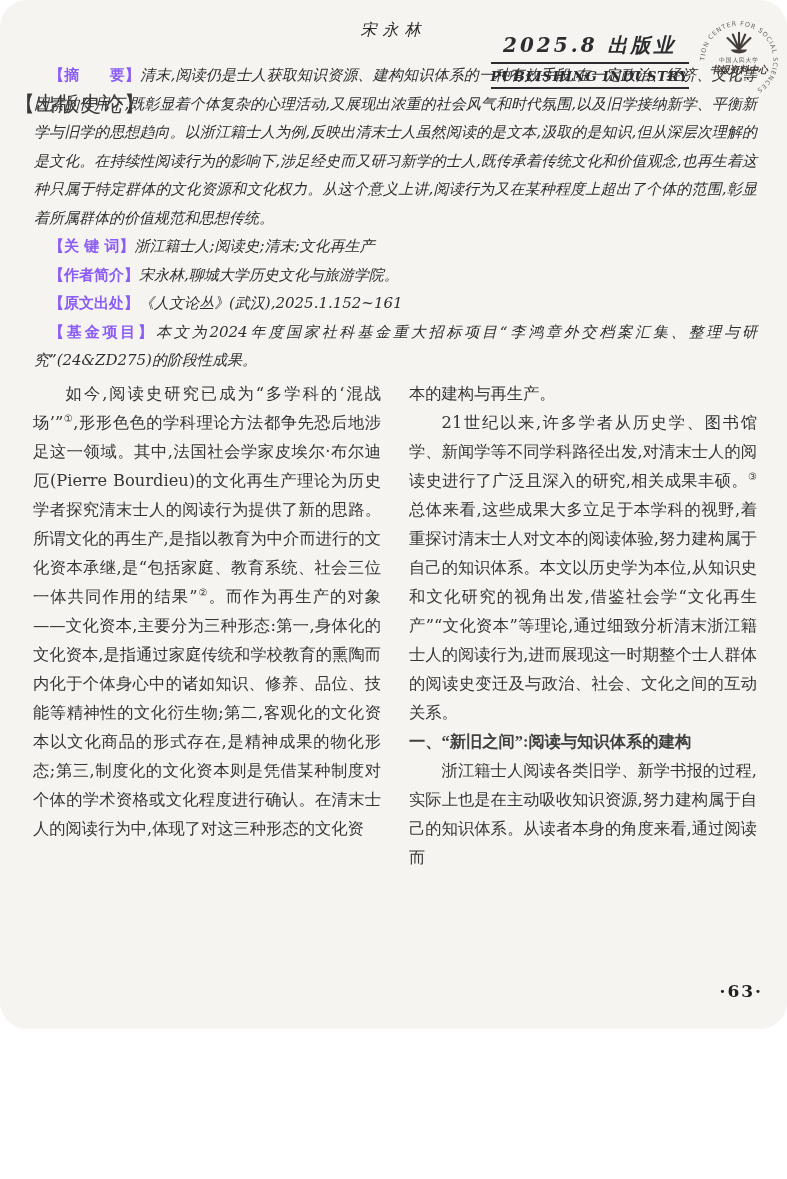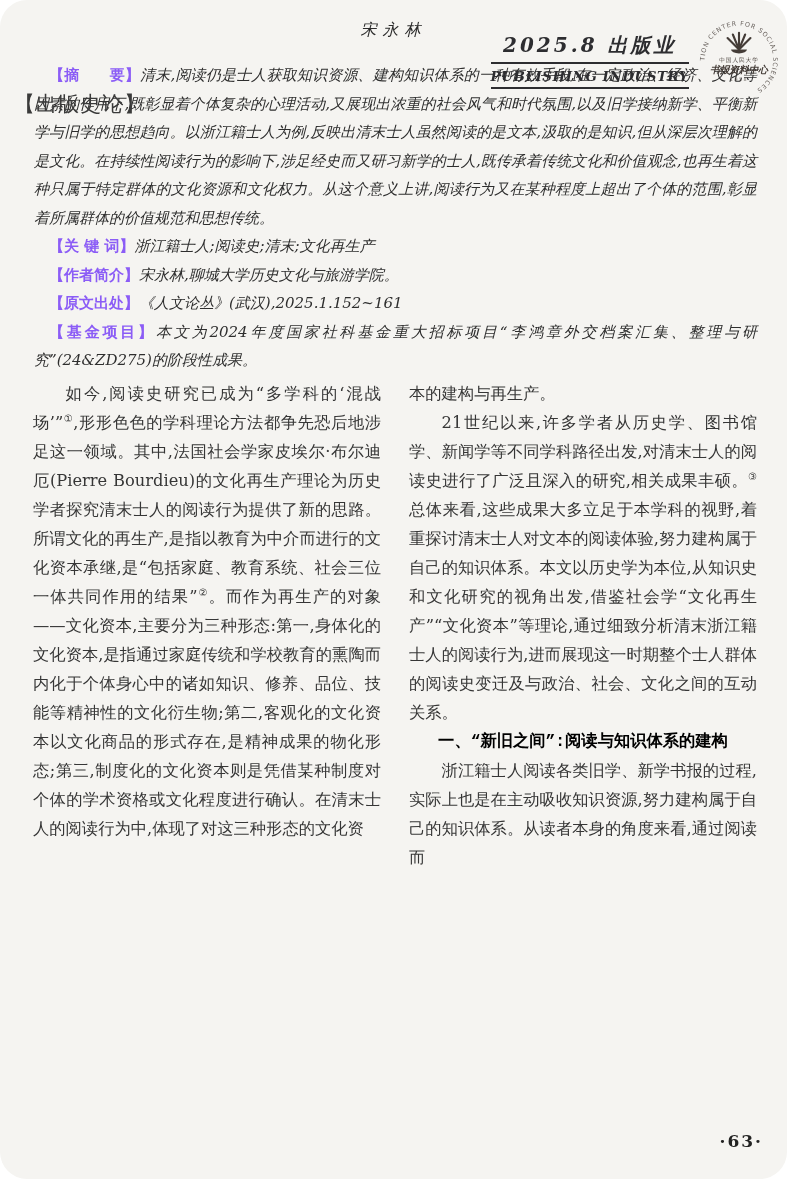--- a/index.html
+++ b/index.html
@@ -1,18 +1,18 @@
 <!DOCTYPE html>
 <html><head>
 <meta charset="utf-8">
 <style>
   html,body { margin:0; padding:0; }
   .page {
     position:relative;
-    width:787px; height:1179px;
+    width:787px; height:1029px;
     background:#f5f4f1;
     font-family:"DejaVu Serif", serif;
     color:#333;
     overflow:hidden;
     border-radius:27px;
   }
 
   
   .header-right {
     position:absolute; top:16px; right:4px;
@@ -60,23 +60,23 @@
   }
   .kai { font-style:italic; }
 
   
   .columns { display:flex; gap:28px; margin:4px 30px 0 33px; }
   .col { flex:1; font-size:16.3px; line-height:29px; text-align:justify; color:#363636; }
   .body-para { margin:0; }
   .indent { text-indent:2em; }
   sup.fn { font-size:10px; line-height:0; vertical-align:super; }
   .section-heading {
-    font-family:Liberation Mono, monospace;
-    font-size:16.3px; font-weight:bold; color:#000000;
-    text-align:center; margin:0; line-height:29px;
+    font-family:Liberation Serif, serif;
+    font-size:16.3px; font-weight:bold; color:#404040;
+    margin:0; line-height:29px;
   }
 
   .page-number {
     position:absolute; right:24px; bottom:28px;
     font-size:17px; font-weight:bold; letter-spacing:2px; color:#222;
   }
 </style>
 </head>
 <body>
 

